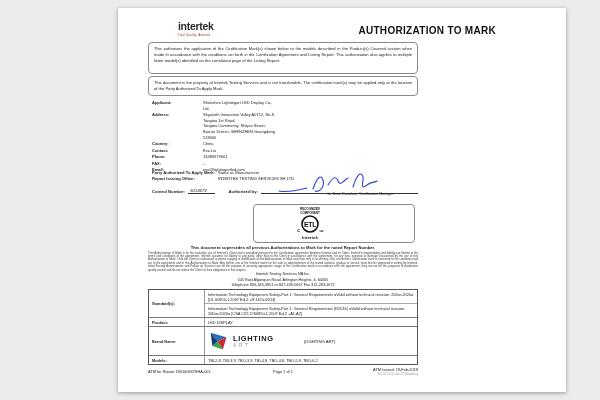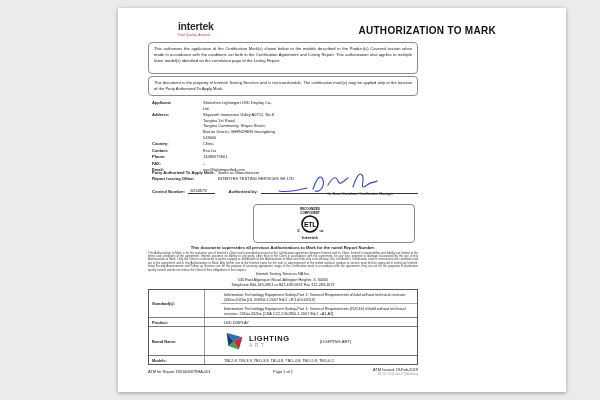--- a/index.html
+++ b/index.html
@@ -35,21 +35,21 @@
   .signer{left:185px;top:184px;width:115px;text-align:center;font-size:3.6px;color:#222;}
   
   .etl-box{left:135px;top:196px;width:160px;height:37px;border:0.6px solid #8a8a8a;border-radius:4px;}
   .etl-mark{position:absolute;left:28px;top:1px;}
   
   .supersedes{left:30px;top:237px;width:270px;text-align:center;font-weight:600;font-size:4.2px;}
   .legal{left:30px;top:243.5px;width:270px;font-size:2.9px;line-height:1.18;text-align:justify;color:#3a3a3a;}
   .office-address{left:30px;top:264px;width:270px;text-align:center;font-size:3.8px;line-height:1.45;white-space:pre-line;}
   
   .cert-table{left:30px;top:281px;width:270px;border:0.7px solid #555;box-sizing:border-box;font-size:3.9px;}
-  .trow{display:flex;border-top:0.6px solid #777;gap:16px;}
+  .trow{display:flex;border-top:0.6px solid #777;}
   .trow:first-child{border-top:none;}
   .tlabel{width:56px;padding:1.5px 3px;font-weight:700;flex-shrink:0;border-right:0.6px solid #999;
     box-sizing:border-box;display:flex;align-items:center;}
   .tcontent{flex:1;}
   .std{padding:1.5px 3px;line-height:1.3;}
   .std + .std{border-top:0.5px solid #aaa;}
   .cellpad{padding:1.5px 3px;display:flex;align-items:center;}
   .brand-cell{padding:2px 3px;display:flex;align-items:center;gap:4px;height:24px;}
   .brand-wordmark{display:flex;flex-direction:column;line-height:1;}
   .brand-main{font-size:7.5px;font-weight:800;letter-spacing:0.6px;color:#1a1a1a;}

